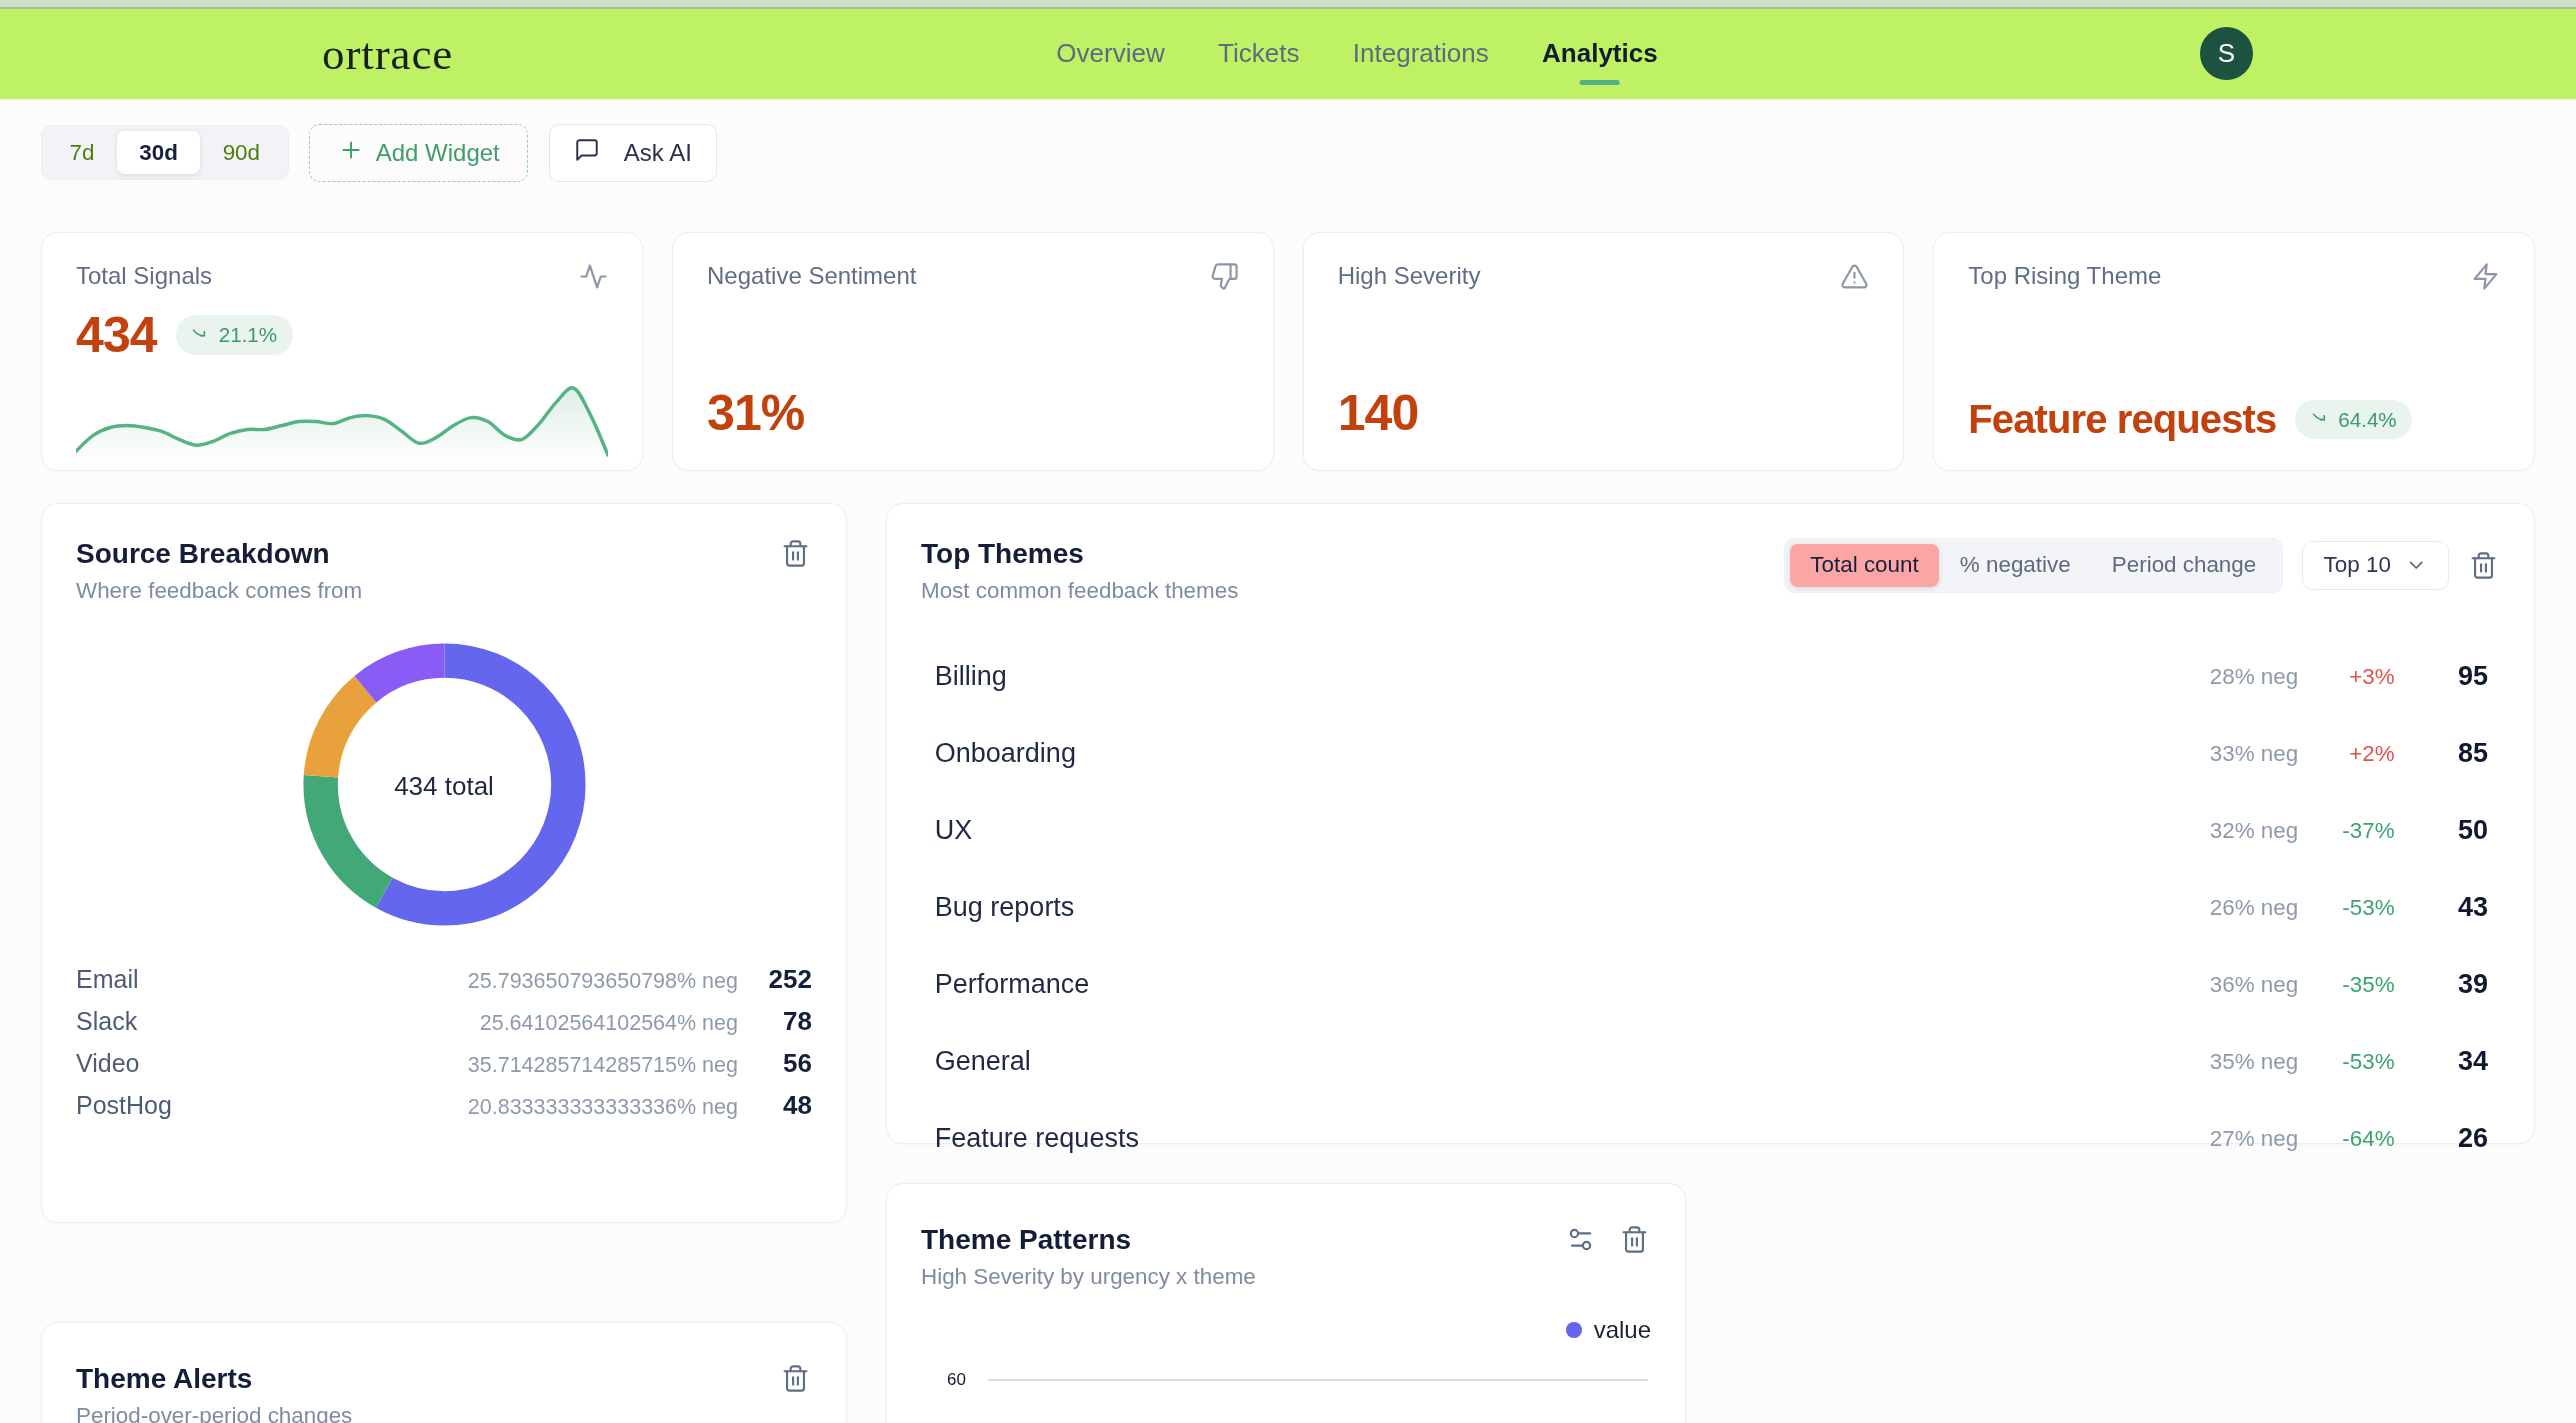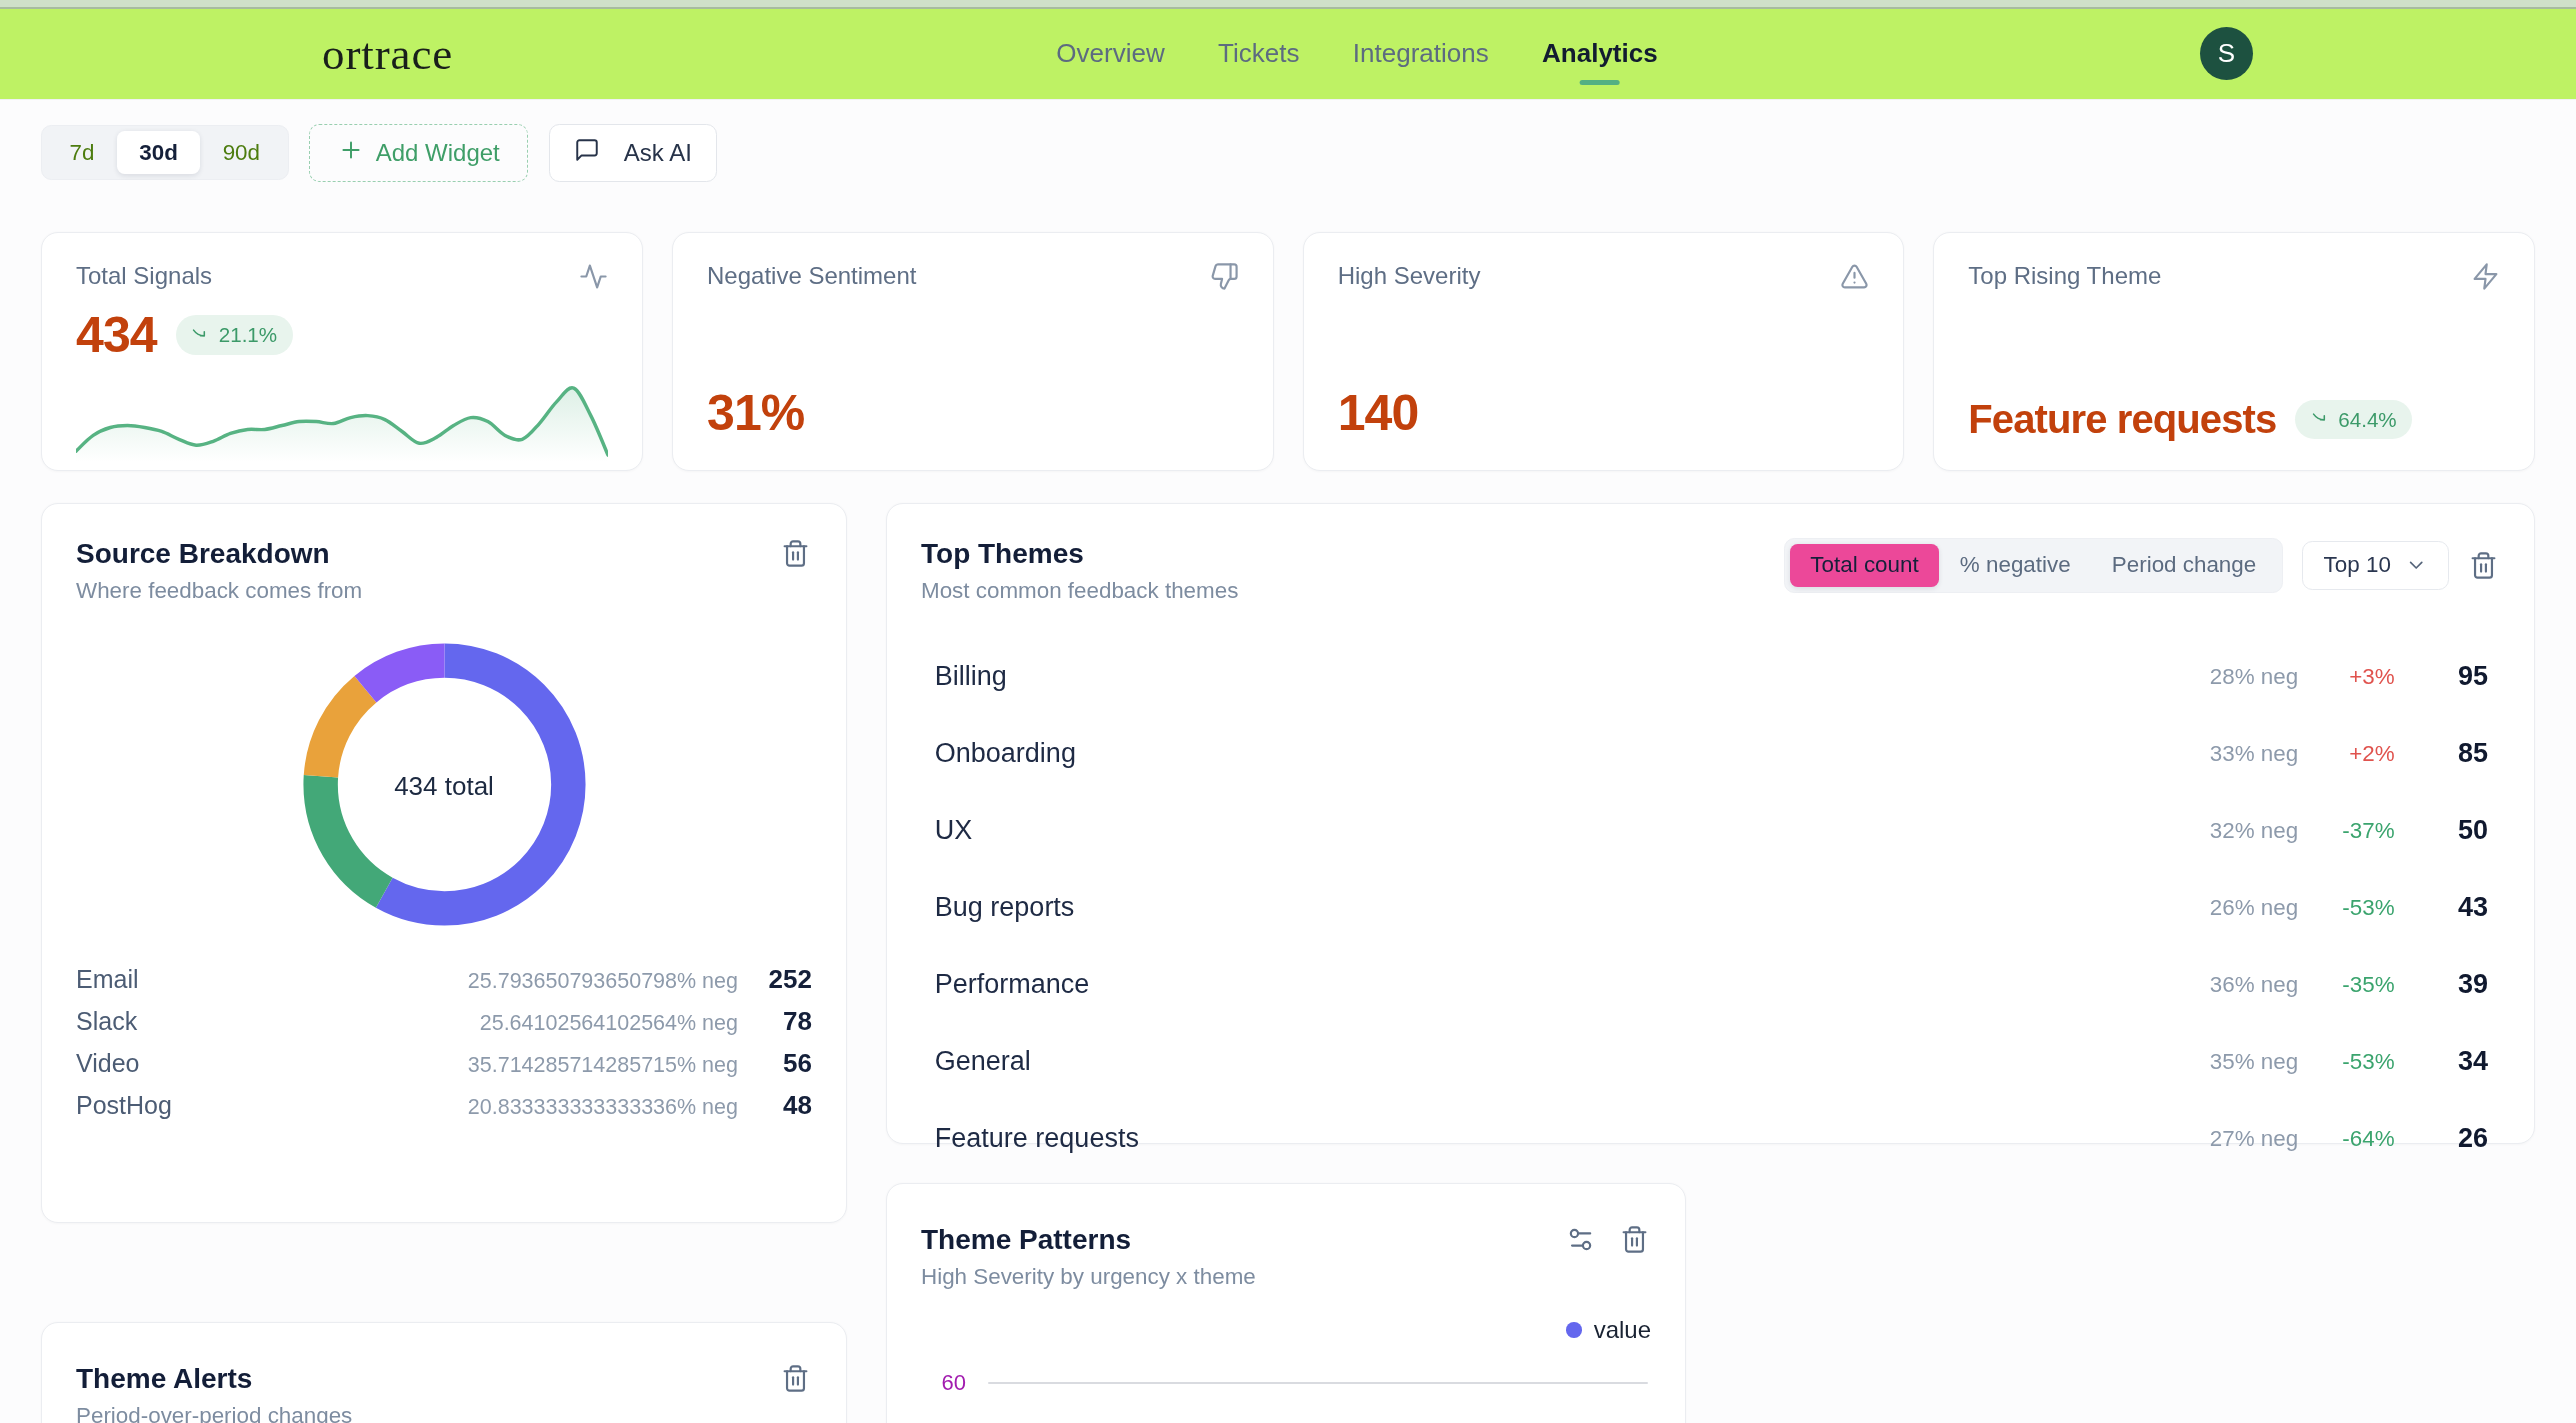--- a/index.html
+++ b/index.html
@@ -67,21 +67,21 @@
   .legend { margin-top:26px; }
   .legend-row { display:flex; align-items:center; height:42px; }
   .legend-name { font-size:25px; color:#4c5c74; }
   .legend-right { margin-left:auto; display:flex; align-items:baseline; gap:17px; }
   .legend-neg { font-size:21.5px; color:#8d9aab; }
   .legend-count { font-size:26px; font-weight:700; color:#15203a; min-width:57px; text-align:right; }
 
   .themes-card { height:641px; padding:34px 34px 26px; margin-bottom:39px; }
   .seg { display:flex; background:#f2f4f7; border:0.9px solid #edeff3; border-radius:10.3px; padding:5.2px; }
   .seg-opt { font-size:22.4px; color:#5c6b80; padding:8.6px 20.6px; border-radius:7.7px; white-space:nowrap; cursor:pointer; }
-  .seg-opt.active { background:#ec4899; color:#15203a; font-weight:500; box-shadow:0 1.7px 5.2px rgba(20,30,60,.10); }
+  .seg-opt.active { background:#fca5a5; color:#15203a; font-weight:500; box-shadow:0 1.7px 5.2px rgba(20,30,60,.10); }
   .dd { display:inline-flex; align-items:center; gap:13.8px; border:0.9px solid #e6e9ee; background:#fff;
         border-radius:10.3px; padding:10.3px 20.6px; font-size:22.4px; color:#2a3650; cursor:pointer; }
   .dd .chev { color:#55647a; display:flex; }
   .themes-controls { display:flex; align-items:center; gap:19px; }
   .theme-rows { margin-top:34px; }
   .theme-row { display:flex; align-items:center; height:77px; padding:0 12px 0 13.8px; border-radius:10.3px; cursor:pointer; }
   .theme-name { font-size:27px; color:#1e2a44; }
   .theme-right { margin-left:auto; display:flex; align-items:center; gap:22.4px; }
   .theme-neg { font-size:22.4px; color:#8d9aab; }
   .theme-change { font-size:22.4px; font-weight:500; min-width:74px; text-align:right; }
@@ -92,21 +92,21 @@
   .alerts-card { height:344px; padding:40px 34px 26px; }
   .alerts-tabs-row { display:flex; gap:31px; align-items:center; margin-top:10.3px; }
   .alerts-topn { margin-top:15.5px; }
 
   .patterns-card { height:344px; width:800px; padding:40px 34px 26px; }
   .patterns-icons { display:flex; gap:22.4px; align-items:center; }
   .legend-value { display:flex; gap:12px; align-items:center; justify-content:flex-end; margin-top:26px; }
   .legend-dot { width:15.5px; height:15.5px; border-radius:50%; }
   .legend-label { font-size:24px; color:#1a2333; }
   .axis-row { display:flex; align-items:center; gap:22.4px; margin-top:26px; }
-  .tick { font-size:22px; color:#a21caf; min-width:45px; text-align:right; }
+  .tick { font-size:17px; color:#0f172a; min-width:45px; text-align:right; }
   .gridline { flex:1; height:2.6px; background:#d9dbe0; border-radius:1.7px; margin-right:3.4px; }
 </style>
 </head>
 <body>
 
 <div class="topstrip"></div>
 
 <header class="header">
   <div class="logo">ortrace</div>
   <nav class="nav">

